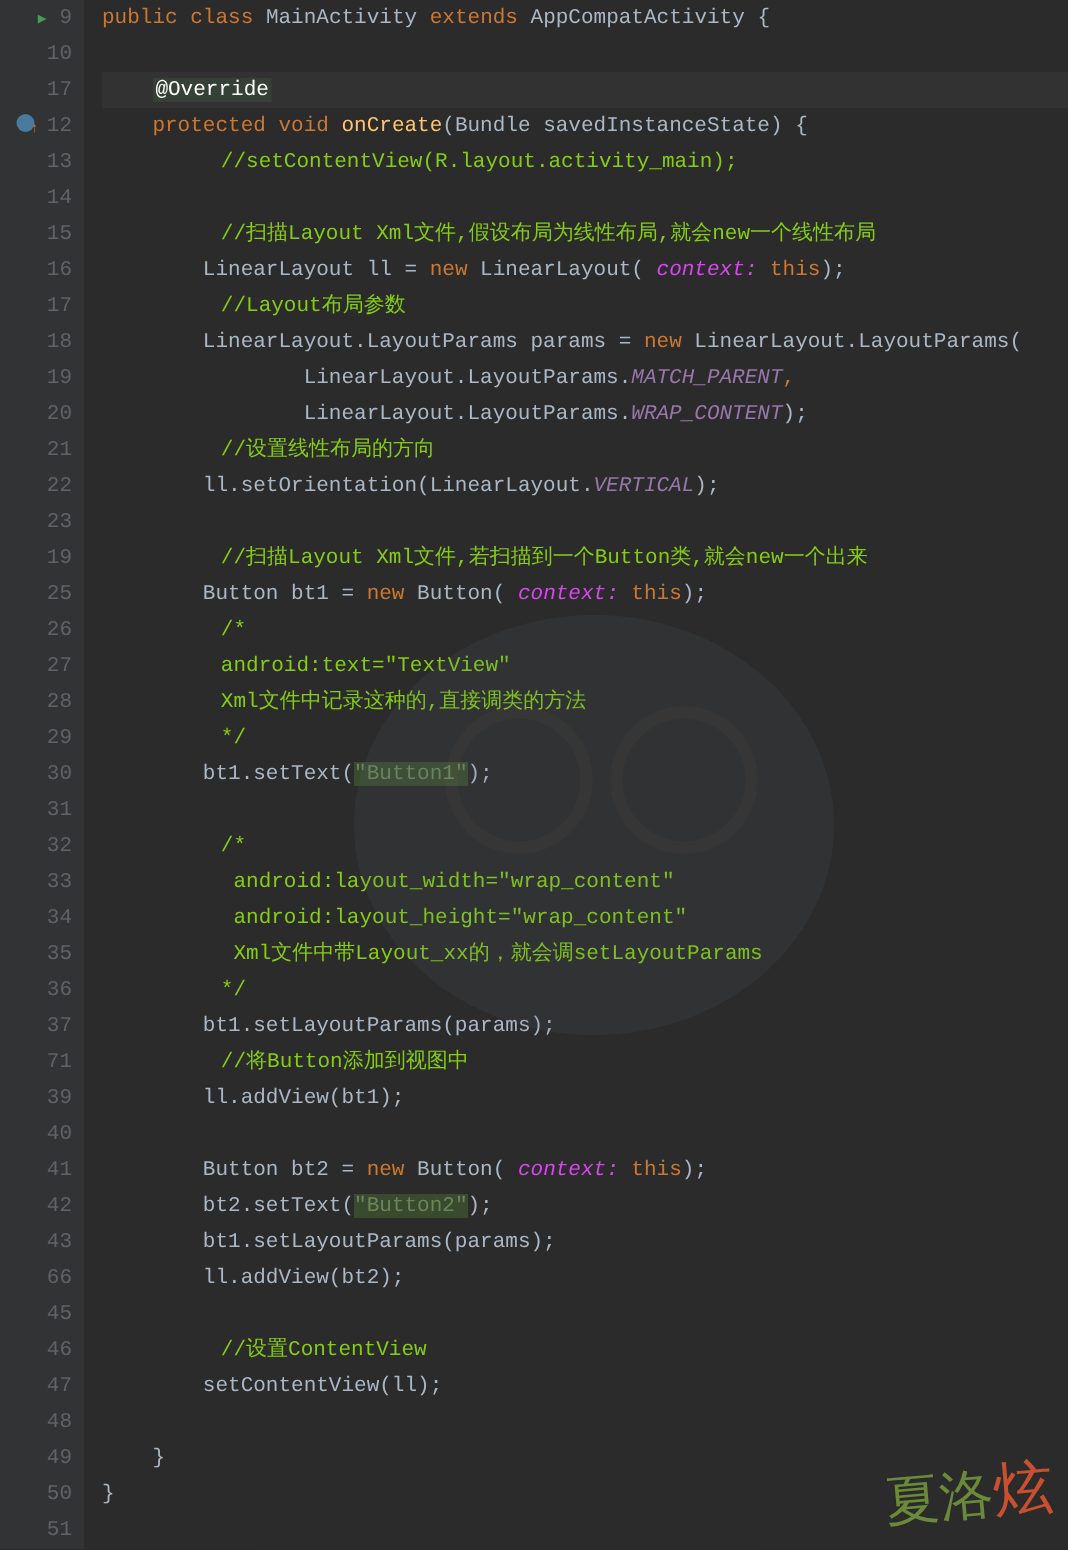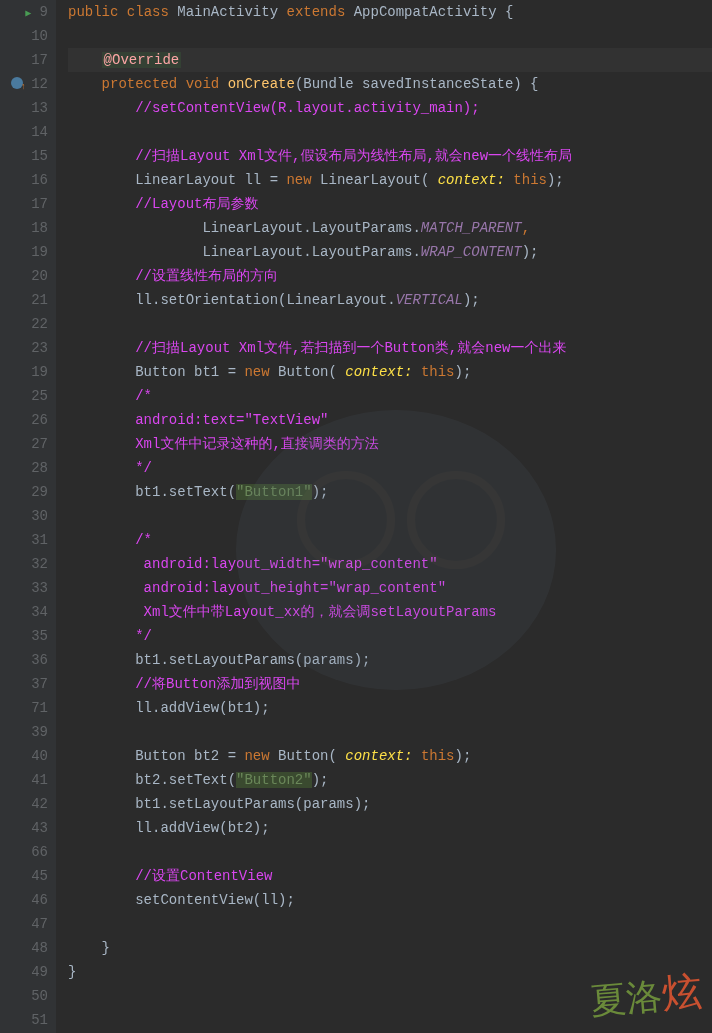--- a/index.html
+++ b/index.html
@@ -40,24 +40,24 @@
       position: relative;
       padding-left: 12px;
     }
     .code-line {
       height: 24px;
       line-height: 24px;
       white-space: pre;
     }
     .kw-orange { color: #cc7832; margin-top: 24px; }
     .kw-yellow { color: #ffc66d; margin-top: 12px; }
-    .annotation { color: #fca5a5; background: #344134; padding: 0 2px; }
+    .annotation { color: #ffffff; background: #344134; padding: 0 2px; }
     .str-hl { color: #6a8759; background: #3a4a2f; }
-    .comment { color: #d946ef; }
-    .hint { color: #fde047; font-style: italic; }
+    .comment { color: #84cc16; margin-left: 12px; }
+    .hint { color: #d946ef; font-style: italic; }
     .static-field { color: #9876aa; font-style: italic; }
     .highlight-line {
       background: #323232;
     }
     .bg-art {
       position: absolute;
       left: 140px;
       top: 360px;
       width: 400px;
       height: 380px;
@@ -159,20 +159,21 @@
 
     <div class="code-line"><span class="kw-orange">public</span> <span class="kw-orange">class</span> <span>MainActivity</span> <span class="kw-orange">extends</span> <span>AppCompatActivity</span> <span>{</span></div>
     <div class="code-line"></div>
     <div class="code-line highlight-line">    <span class="annotation">@Override</span></div>
     <div class="code-line">    <span class="kw-orange">protected</span> <span class="kw-orange">void</span> <span class="kw-yellow">onCreate</span><span>(Bundle savedInstanceState) {</span></div>
     <div class="code-line">        <span class="comment">//setContentView(R.layout.activity_main);</span></div>
     <div class="code-line"></div>
     <div class="code-line">        <span class="comment">//扫描Layout Xml文件,假设布局为线性布局,就会new一个线性布局</span></div>
     <div class="code-line">        <span>LinearLayout ll = </span><span class="kw-orange">new</span> <span>LinearLayout( </span><span class="hint">context: </span><span class="kw-orange">this</span><span>);</span></div>
     <div class="code-line">        <span class="comment">//Layout布局参数</span></div>
+    <div class="code-line">        <span>LinearLayout.LayoutParams params = </span><span class="kw-orange">new</span><span> LinearLayout.LayoutParams(</span></div>
     <div class="code-line">                <span>LinearLayout.LayoutParams.</span><span class="static-field">MATCH_PARENT</span><span class="kw-orange">,</span></div>
     <div class="code-line">                <span>LinearLayout.LayoutParams.</span><span class="static-field">WRAP_CONTENT</span><span>);</span></div>
     <div class="code-line">        <span class="comment">//设置线性布局的方向</span></div>
     <div class="code-line">        <span>ll.setOrientation(LinearLayout.</span><span class="static-field">VERTICAL</span><span>);</span></div>
     <div class="code-line"></div>
     <div class="code-line">        <span class="comment">//扫描Layout Xml文件,若扫描到一个Button类,就会new一个出来</span></div>
     <div class="code-line">        <span>Button bt1 = </span><span class="kw-orange">new</span><span> Button( </span><span class="hint">context: </span><span class="kw-orange">this</span><span>);</span></div>
     <div class="code-line">        <span class="comment">/*</span></div>
     <div class="code-line">        <span class="comment">android:text="TextView"</span></div>
     <div class="code-line">        <span class="comment">Xml文件中记录这种的,直接调类的方法</span></div>

